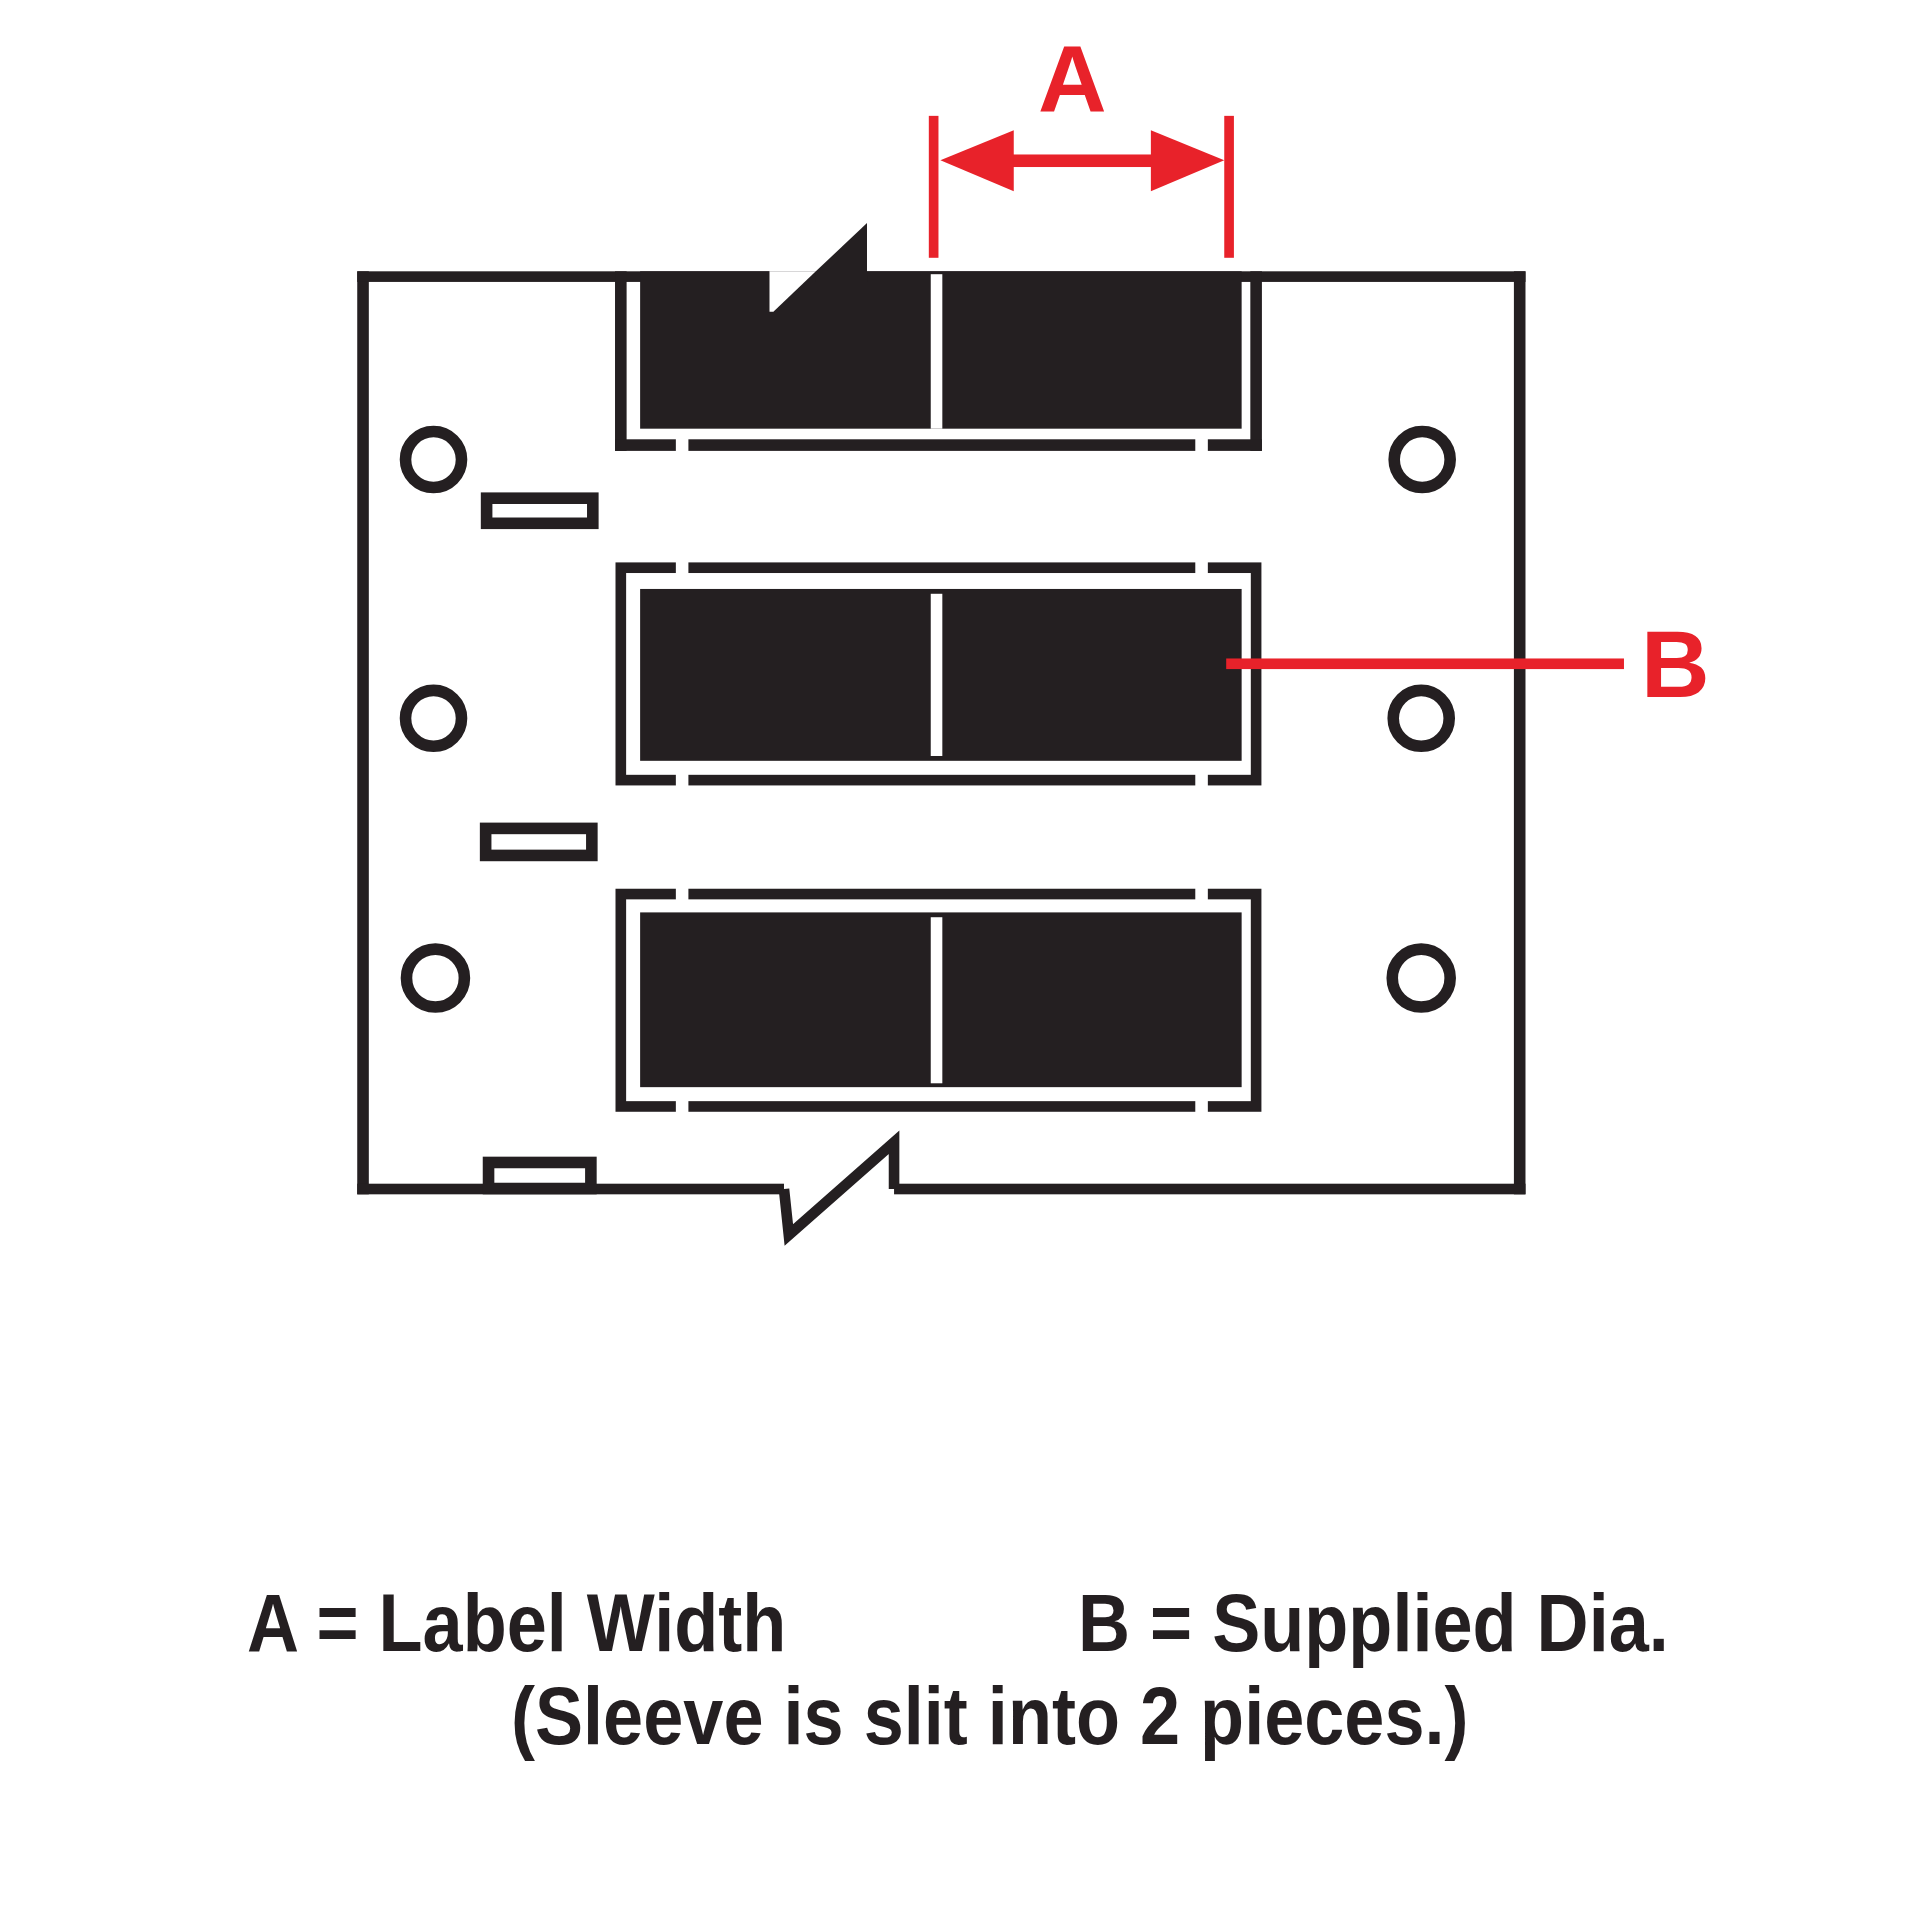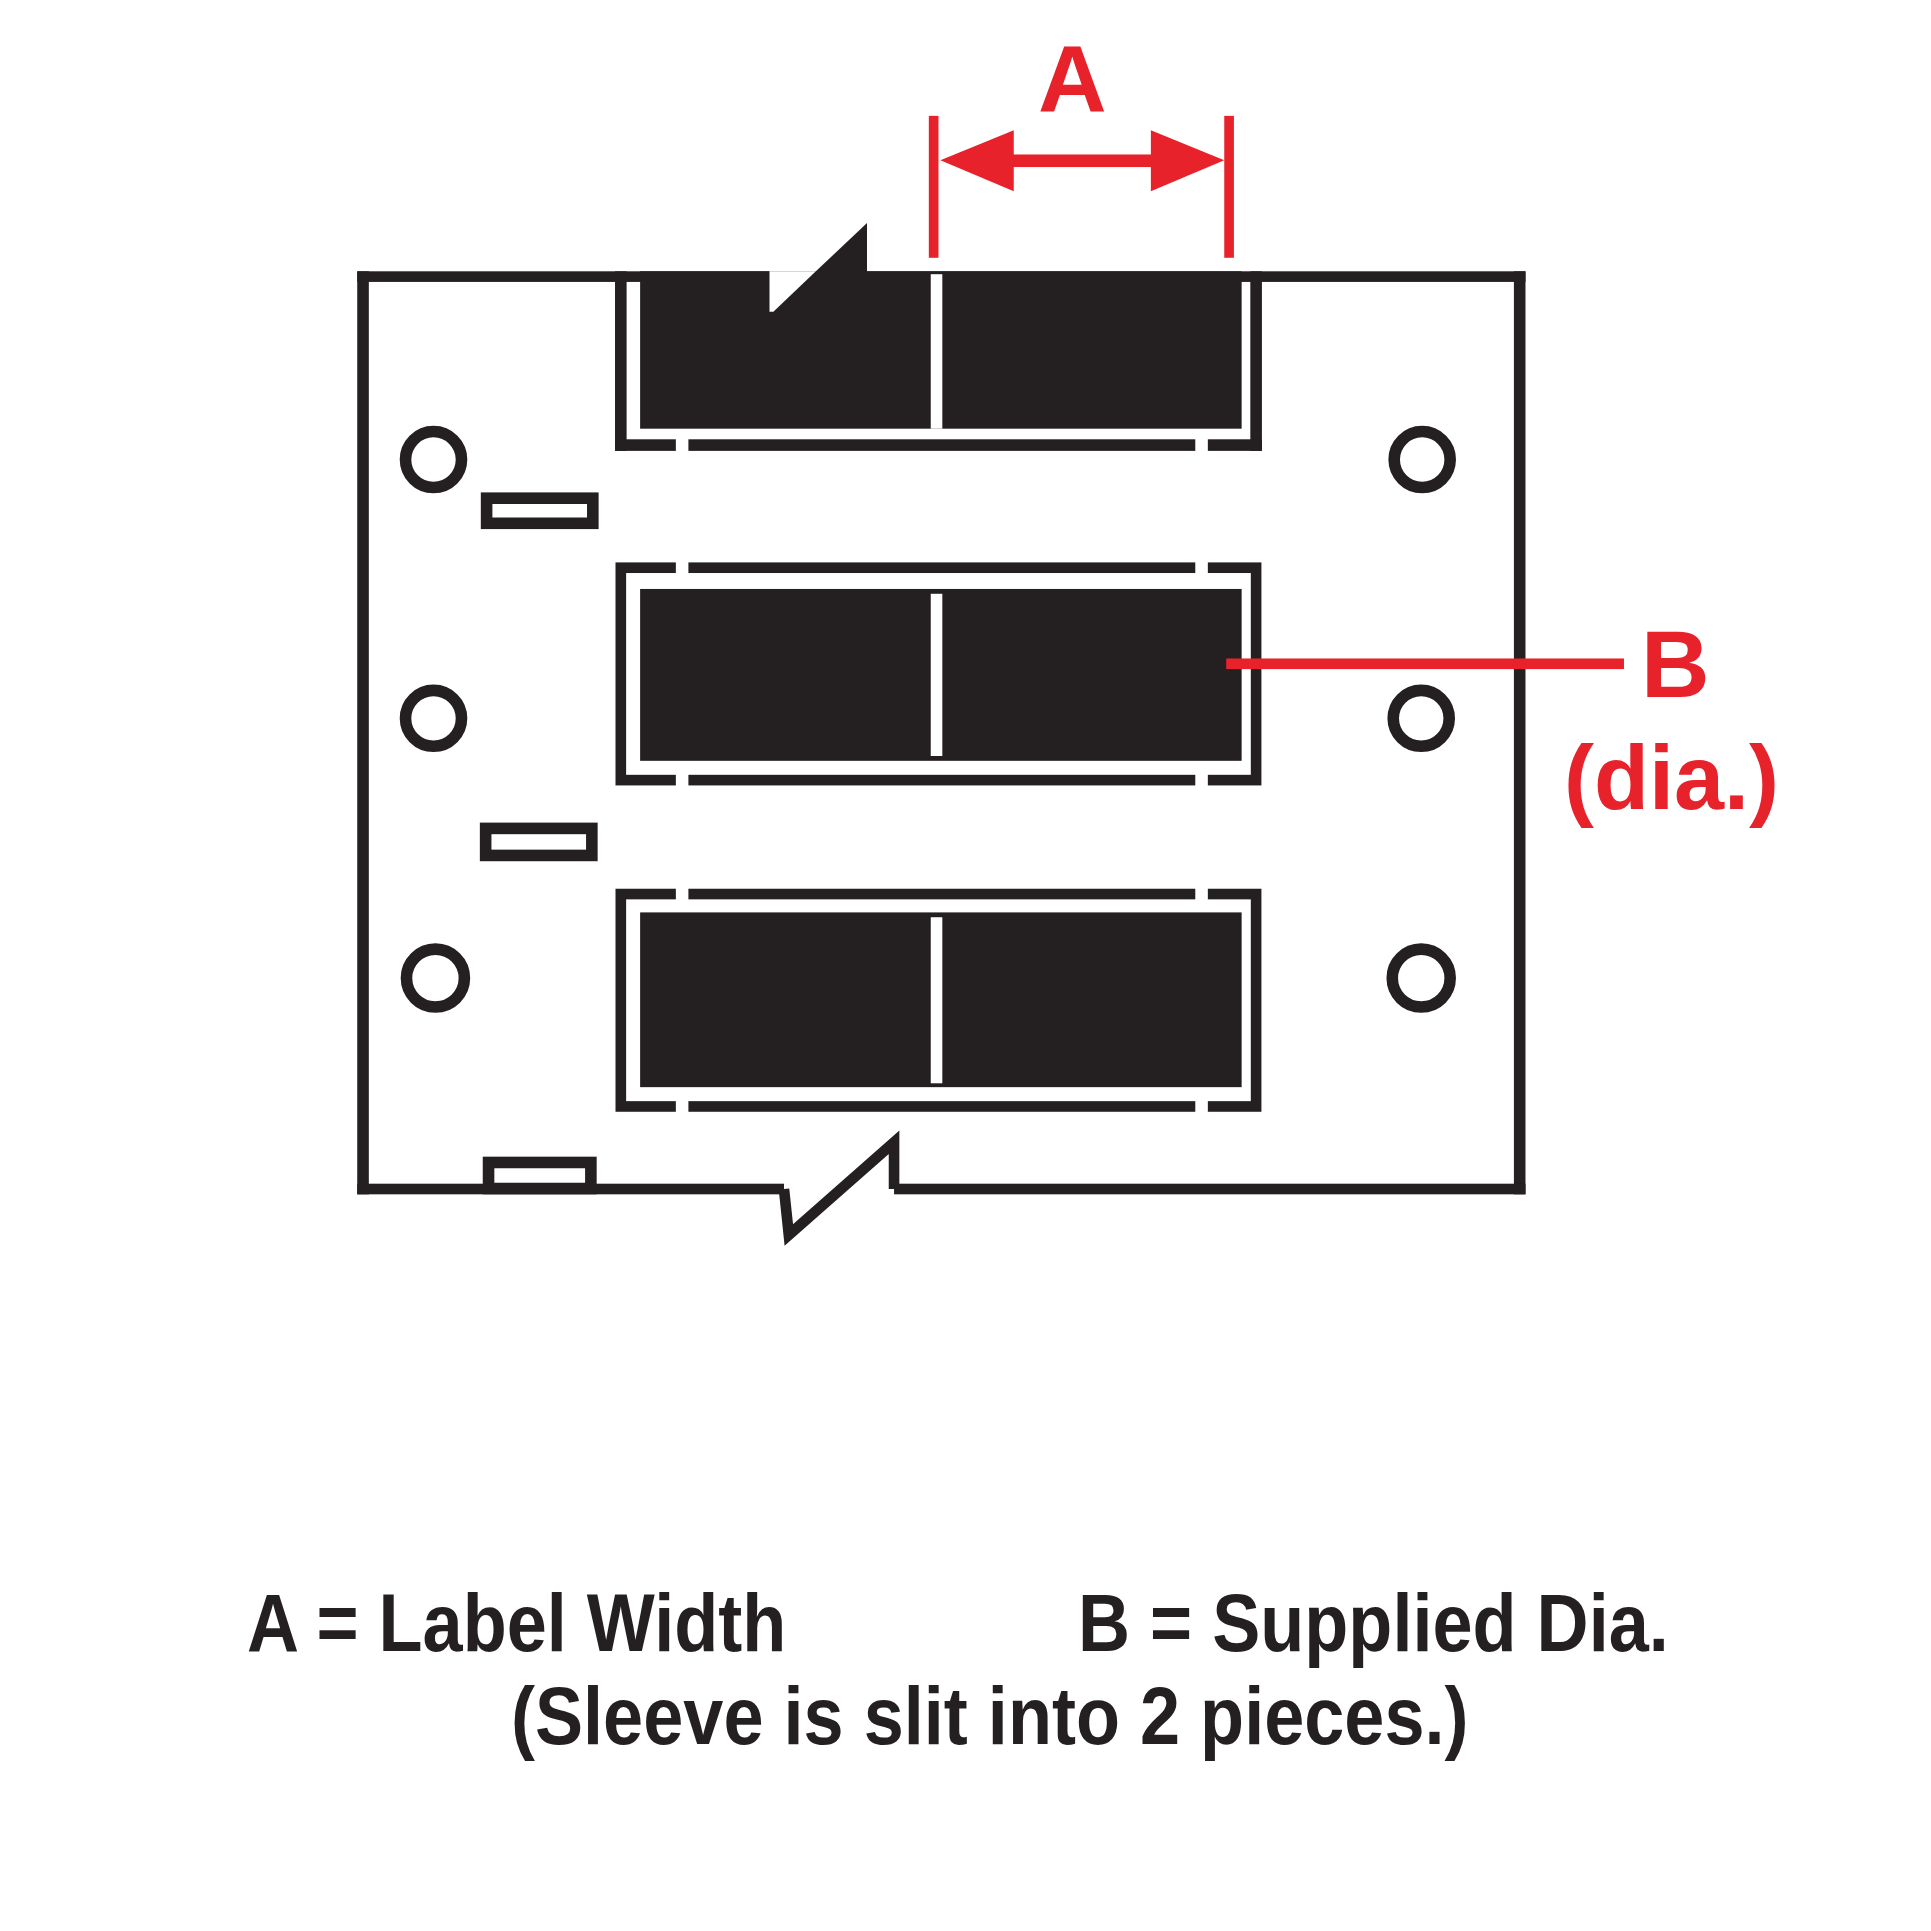--- a/index.html
+++ b/index.html
@@ -124,21 +124,20 @@
       <polygon points="1268,166 1192,135 1192,198"></polygon>
     </g>
 
     <rect x="1270" y="682" width="412" height="11" fill="#e8222a"></rect>
   </svg>
 
   <div class="txt red-label dim-a-label">A</div>
 
   <div class="txt red-label dim-b-label">B</div>
 
-  <div class="txt red-label dim-b-sublabel">(dia.)</div>
 
   <div class="txt black-label legend-a">A = Label Width</div>
 
   <div class="txt black-label legend-b">B = Supplied Dia.</div>
 
   <div class="txt black-label legend-note">(Sleeve is slit into 2 pieces.)</div>
 
 </div>
 
 

